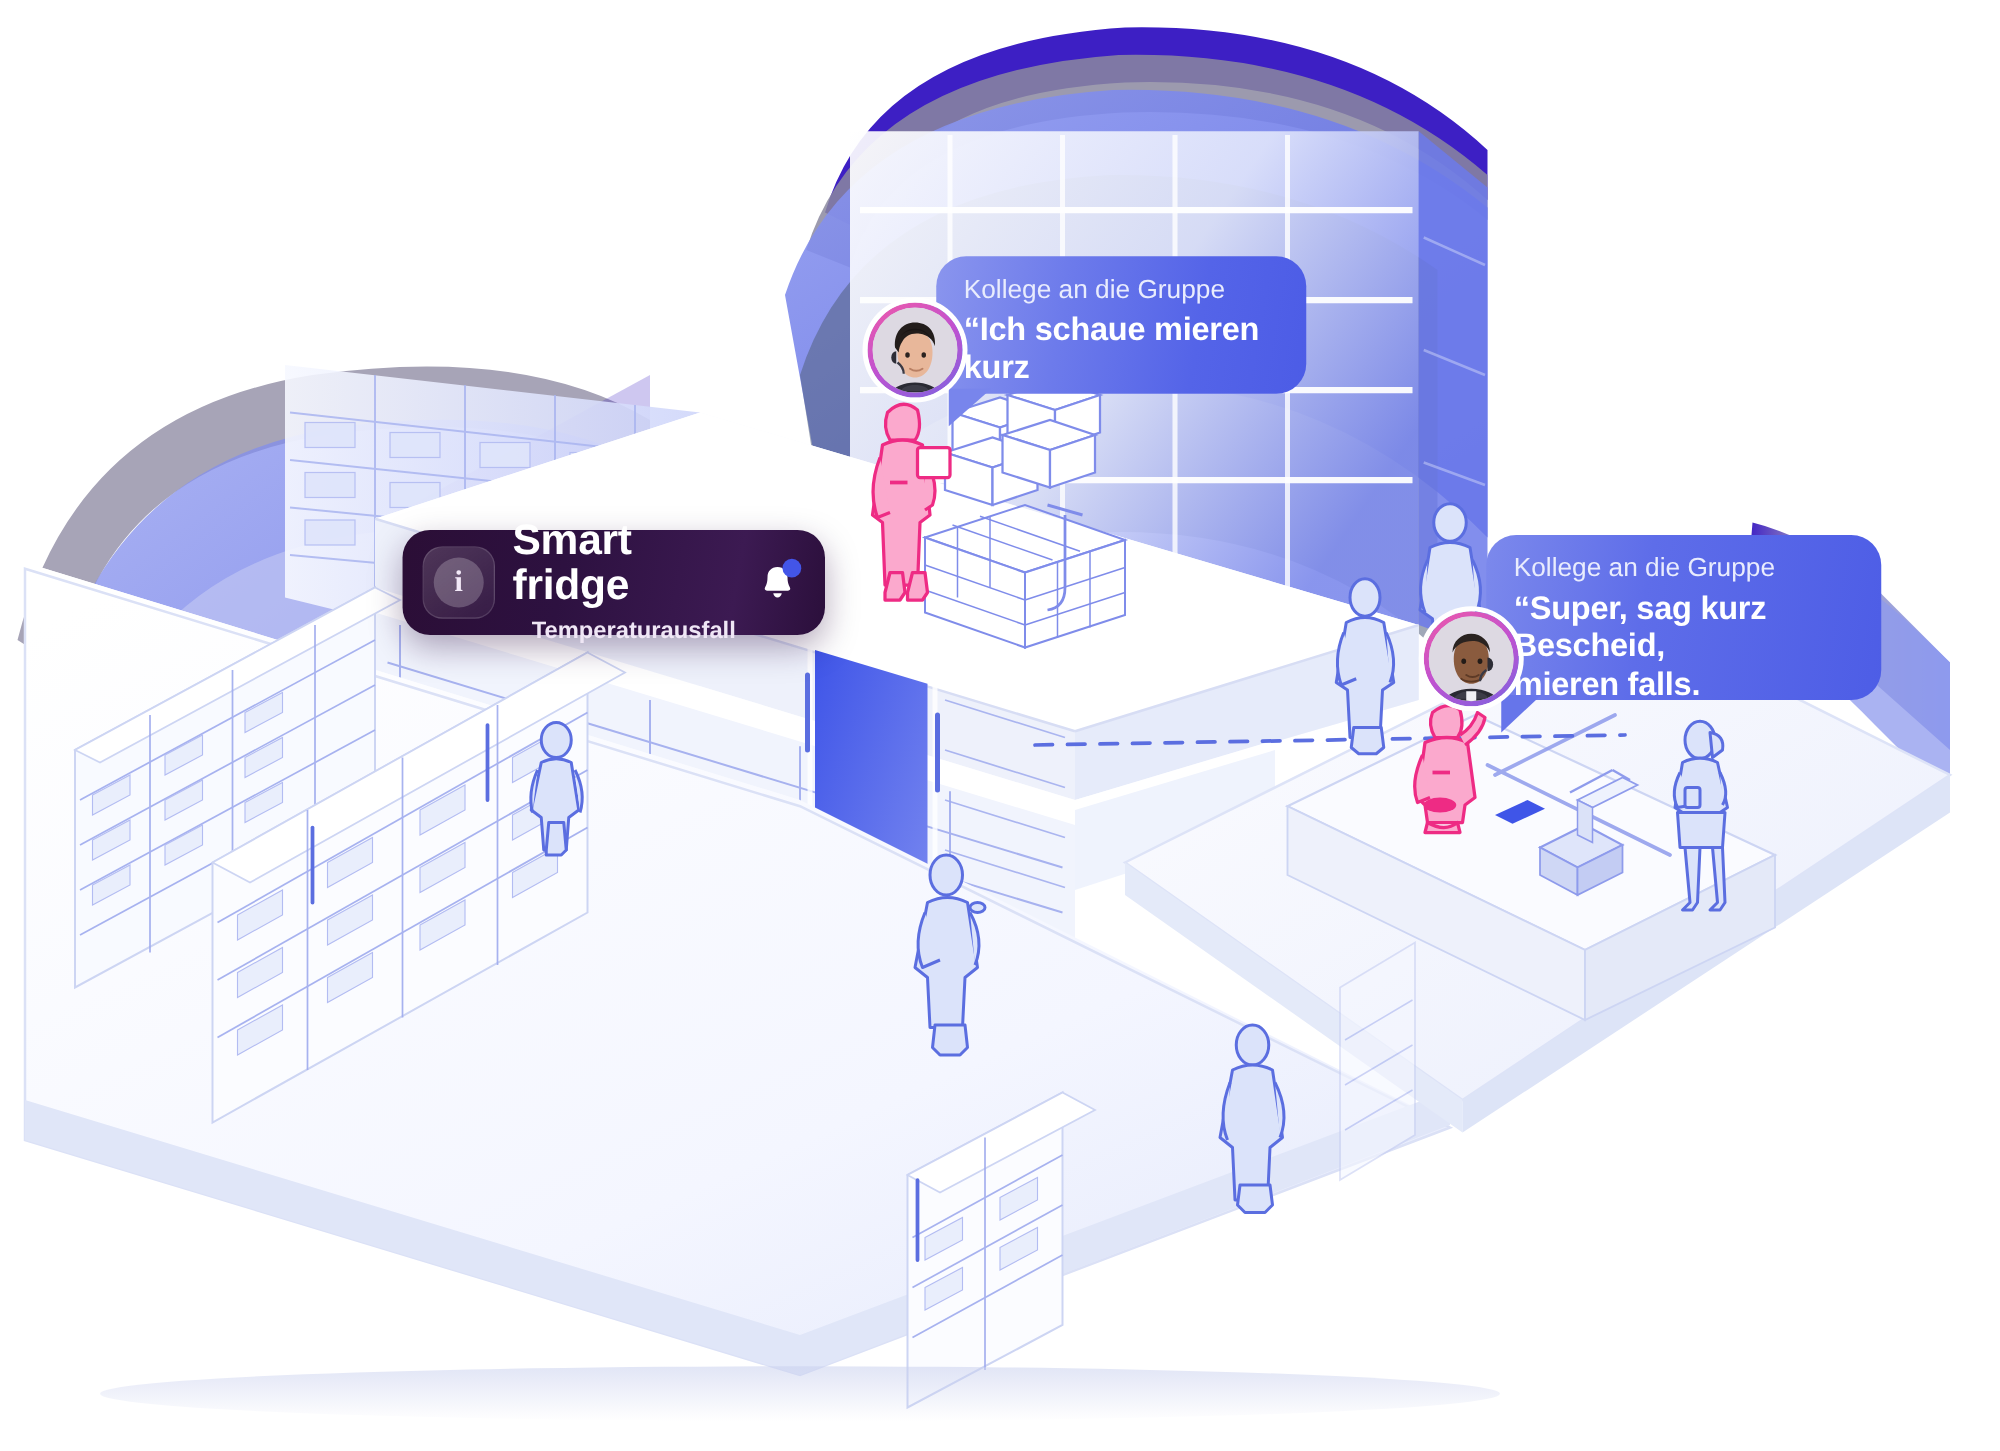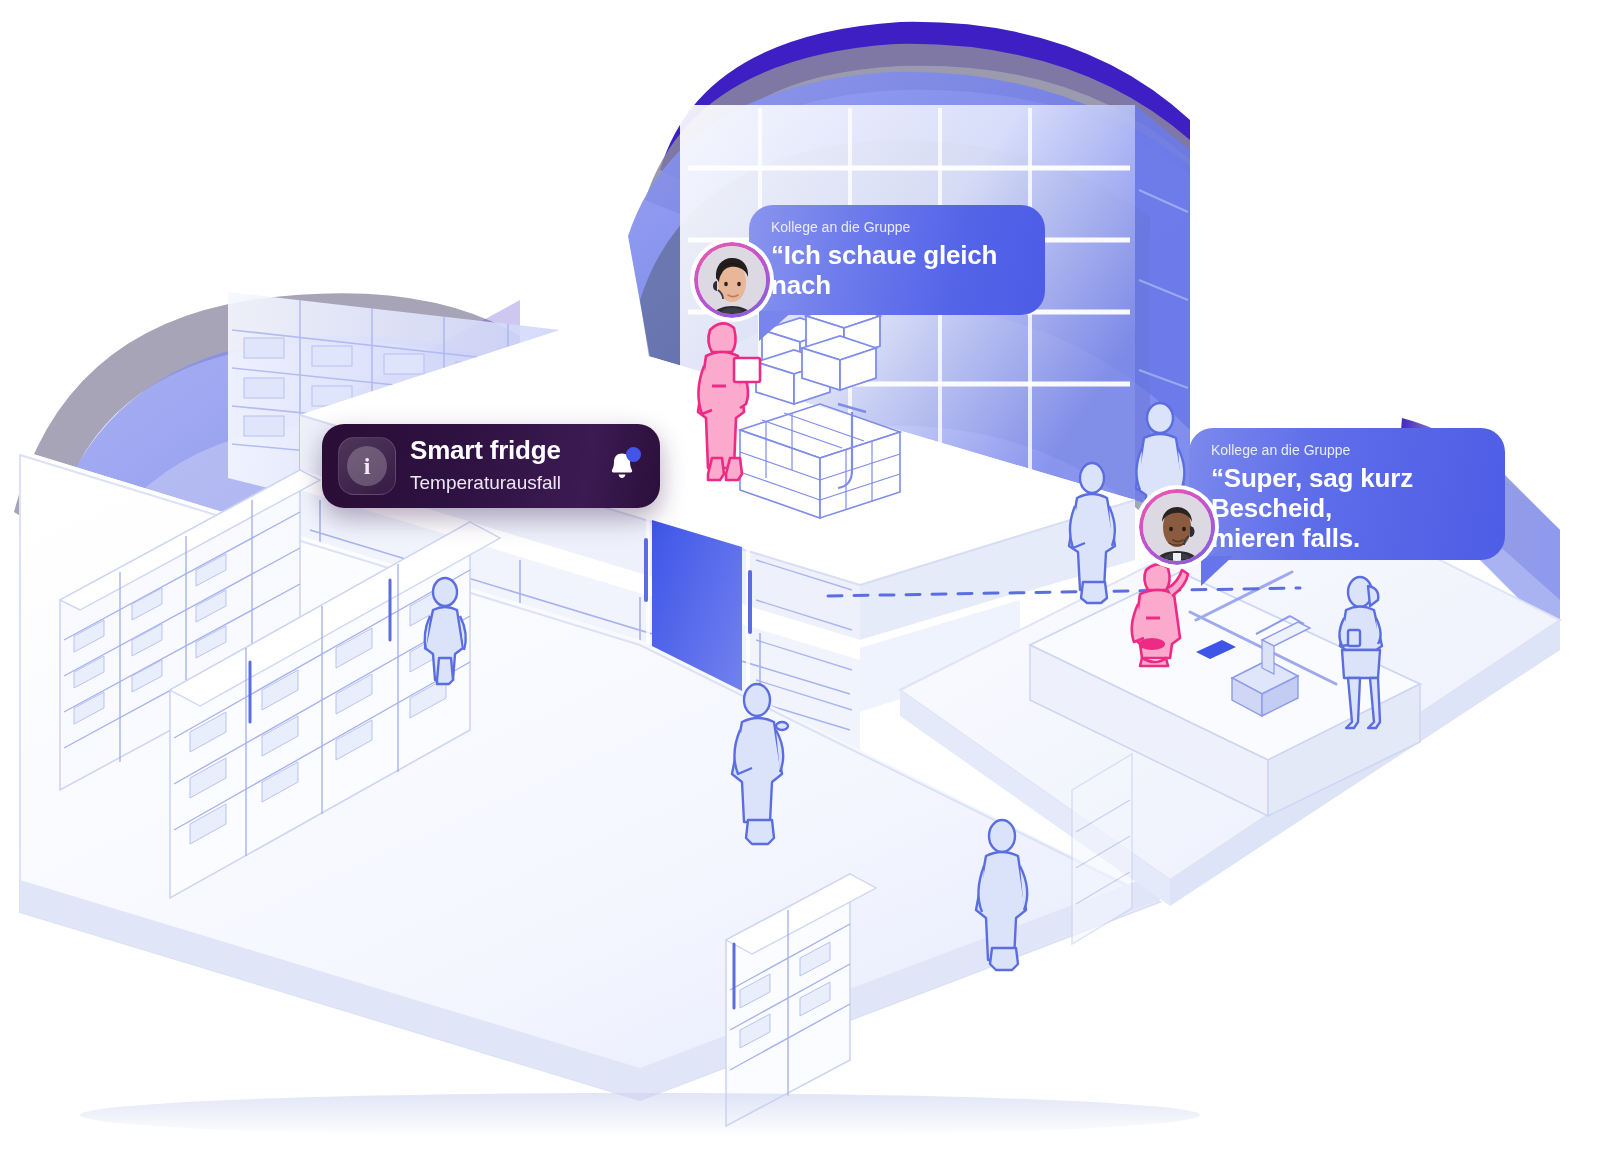--- a/index.html
+++ b/index.html
@@ -23,28 +23,28 @@
     display:flex;align-items:center;justify-content:center;
   }
   #notif-icon .disc{
     width:40px;height:40px;border-radius:50%;
     background:rgba(255,255,255,.22);
     display:flex;align-items:center;justify-content:center;
     color:#f3eaf8;font-size:24px;font-weight:bold;font-family:"Liberation Serif",serif;
     line-height:1;
   }
   #notif-text{flex:1;margin-left:14px;min-width:0;}
-  #notif-title{color:#ffffff;font-size:26px;font-weight:bold;letter-spacing:-.2px;line-height:1.05;}
-  #notif-sub{color:#efe6f5;font-size:19px;line-height:1.25;margin-top:6px;font-weight:400;}
+  #notif-title{color:#ffffff;font-size:34px;font-weight:bold;letter-spacing:-.2px;line-height:1.05;}
+  #notif-sub{color:#efe6f5;font-size:19px;line-height:1.25;margin-top:6px;font-weight:700;text-align:center;}
   #notif-bell{position:relative;width:36px;height:36px;flex:0 0 36px;margin-right:4px;}
   #notif-bell .dot{position:absolute;right:-1px;top:-1px;width:15px;height:15px;border-radius:50%;background:#4355e8;}
 
   
   .bubble{position:absolute;border-radius:24px;color:#fff;box-sizing:border-box;}
-  .bubble .who{font-size:14px;font-weight:400;color:#e9ecfd;line-height:1.2;margin-bottom:4px;}
+  .bubble .who{font-size:21px;font-weight:400;color:#e9ecfd;line-height:1.2;margin-bottom:4px;}
   .bubble .msg{font-size:26px;font-weight:bold;line-height:1.16;letter-spacing:-.2px;}
   #bubble1{
     left:749px;top:205px;width:296px;height:110px;padding:14px 22px 12px 22px;
     background:linear-gradient(100deg,#8a95ee 0%,#6d7beb 34%,#5464e8 70%,#4c5ce6 100%);
   }
   #bubble2{
     left:1189px;top:428px;width:316px;height:132px;padding:14px 22px 12px 22px;
     background:linear-gradient(100deg,#7c89ec 0%,#5e6de9 40%,#4d5de6 100%);
   }
   .bubble .tail{position:absolute;width:0;height:0;}
@@ -489,21 +489,21 @@
         <path d="M18 5.5c-5 0-8 3.4-8 8.2 0 6.2-2.2 7.6-2.2 9.3 0 .9.8 1.5 2 1.5h16.4c1.2 0 2-.6 2-1.5 0-1.7-2.2-3.1-2.2-9.3 0-4.8-3-8.2-8-8.2z" fill="#ffffff"></path>
         <path d="M14.6 26.6h6.8c-.3 2-1.7 3.4-3.4 3.4s-3.1-1.4-3.4-3.4z" fill="#ffffff"></path>
       </svg>
       <div class="dot"></div>
     </div>
   </div>
 
   <div class="bubble" id="bubble1">
     <div class="who">Kollege an die Gruppe</div>
     <div class="msg">
-      <div>“Ich schaue gleich nach</div>
+      <div>“Ich schaue mieren kurz</div>
     </div>
     <div class="tail"></div>
   </div>
 
   <div class="avatar" id="avatar1">
     <div class="ring"></div>
     <div class="inner">
       <svg viewBox="0 0 68 68" width="68" height="68">
         <rect width="68" height="68" fill="#ddd9e2"></rect>
         <path d="M34 60c-11 0-20 5-22 12h44c-2-7-11-12-22-12z" fill="#2a2a33"></path>

